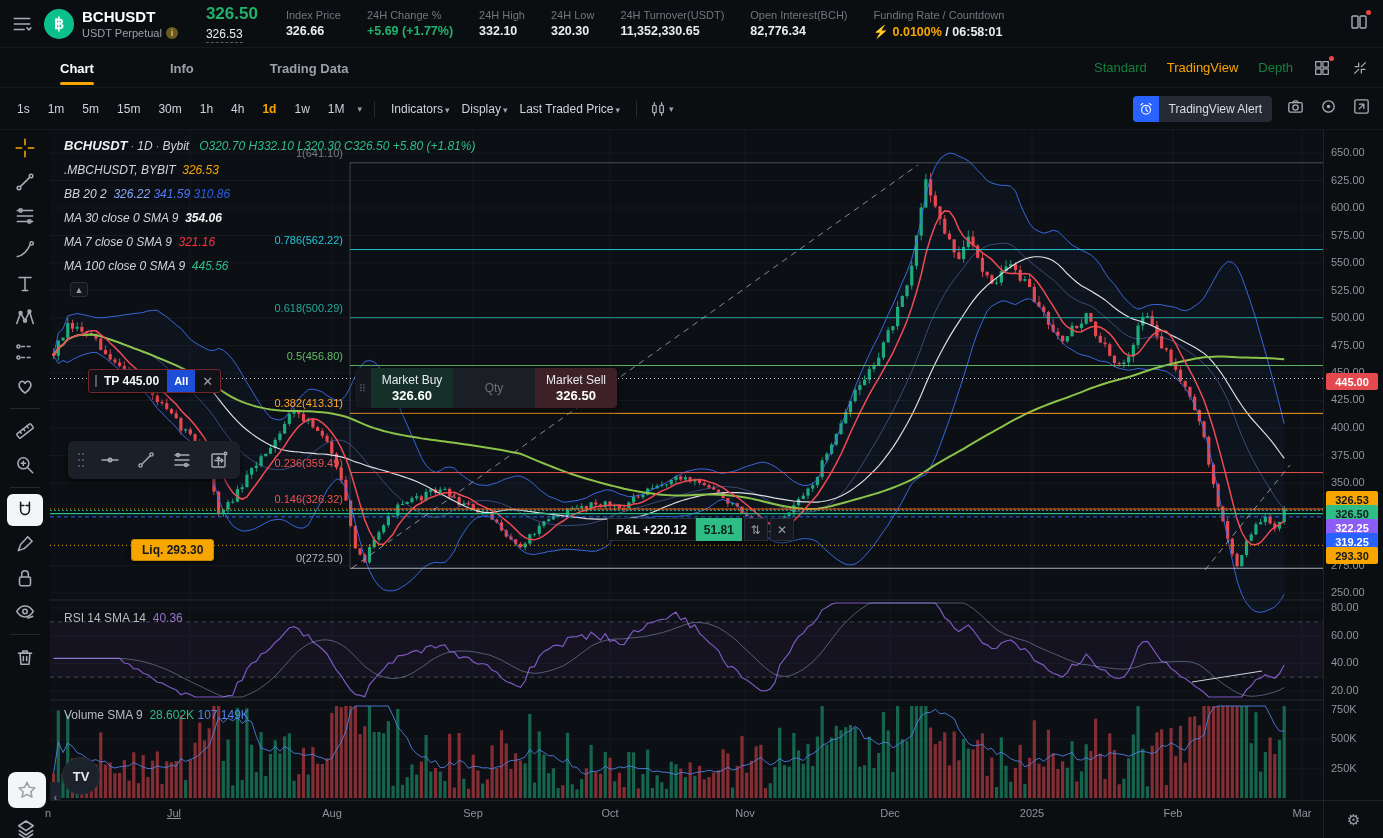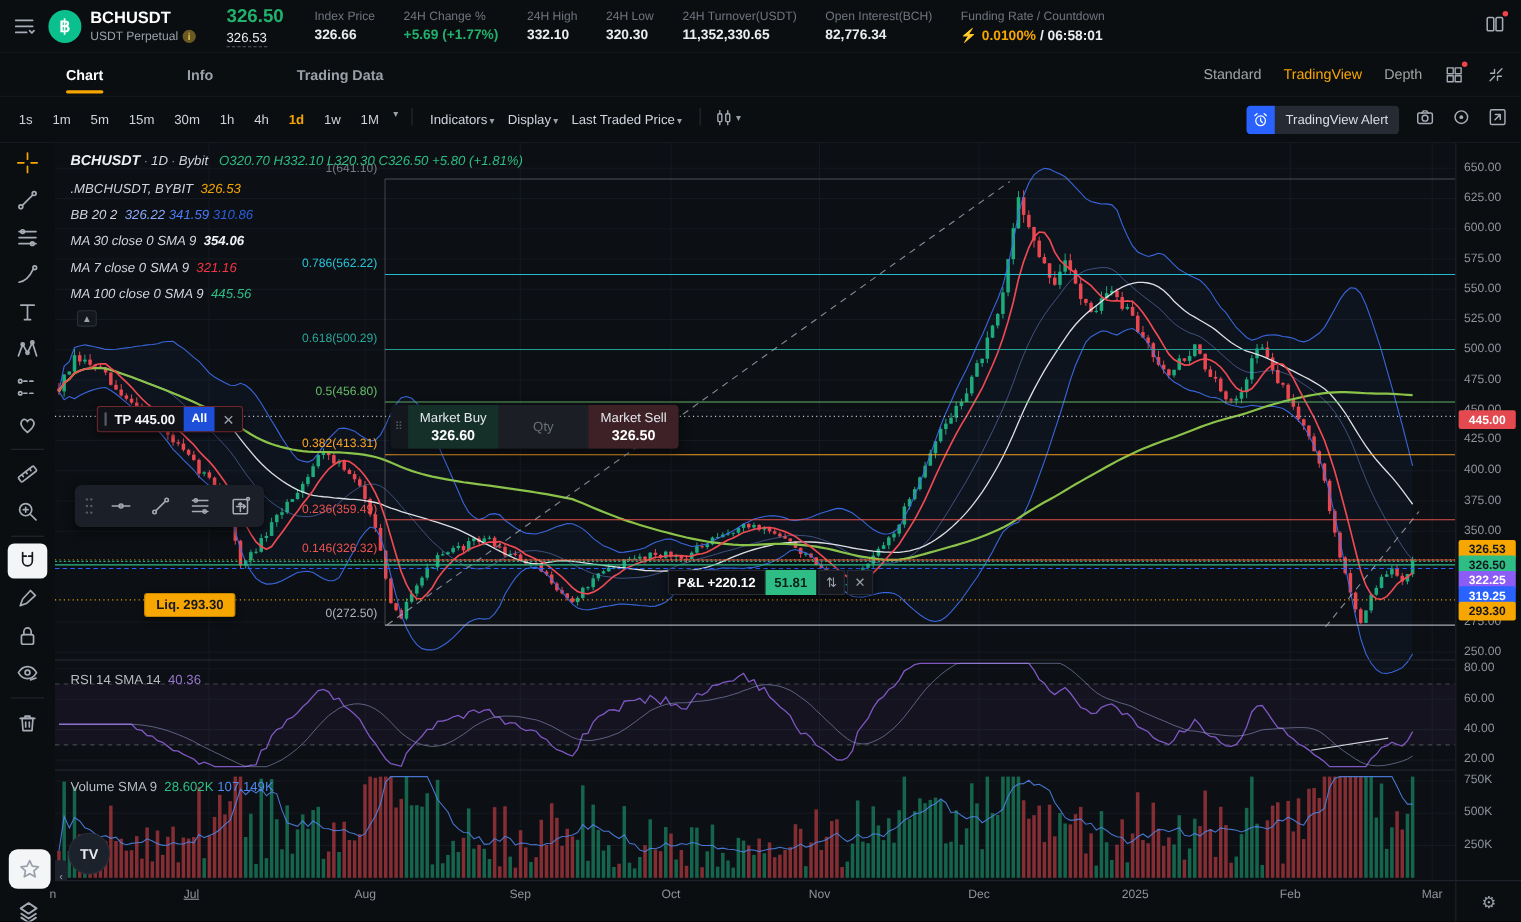--- a/index.html
+++ b/index.html
@@ -28,27 +28,27 @@
   #book-btn { position:absolute; right:14px; top:12px; cursor:pointer; }
   .reddot { position:absolute; width:5px; height:5px; border-radius:50%; background:#ef454a; }
 
   
   #tabbar { position:absolute; left:0; top:48px; width:1383px; height:40px; display:flex; align-items:center; border-bottom:1px solid #15181d;}
   #tabs-left { display:flex; gap:28px; margin-left:12px; }
   .tab { font-size:13px; font-weight:bold; color:#9aa0aa; cursor:pointer; padding:9px 0 8px; position:relative;margin-left:48px;}
   .tab.active { color:#fff; }
   .tab.active:after { content:""; position:absolute; left:0; right:0; bottom:-1px; height:3px; background:#f7a600; border-radius:2px;}
   #tabs-right { margin-left:auto; display:flex; align-items:center; gap:20px; margin-right:14px; }
-  .mode { font-size:13px; color:#a3a3a3; cursor:pointer; }
+  .mode { font-size:13px; color:#15803d; cursor:pointer; }
   .mode.active { color:#f7a600; }
   .tr-icon { position:relative; cursor:pointer; display:flex; }
 
   
   #toolbar { position:absolute; left:0; top:88px; width:1383px; height:42px; display:flex; align-items:center; border-bottom:1px solid #15181d;}
-  #tf-row { display:flex; align-items:flex-start; gap:4px; margin-left:10px; }
+  #tf-row { display:flex; align-items:center; gap:4px; margin-left:10px; }
   .tf { font-size:12px; color:#cfd3dc; padding:4px 7px; border-radius:3px; cursor:pointer; }
   .tf.active { color:#f7a600; font-weight:bold; }
   .caret { font-size:9px; color:#9aa0aa; margin-left:2px; }
   .vdiv { width:1px; height:16px; background:#262b33; margin:0 8px; }
   .menu-item { font-size:12px; color:#cfd3dc; cursor:pointer; padding:4px 4px; white-space:nowrap;}
   #tool-right { margin-left:auto; display:flex; align-items:center; gap:14px; margin-right:12px; }
   #alert-btn { display:flex; align-items:center; height:26px; border-radius:4px; overflow:hidden; cursor:pointer; }
   #alert-ic { width:26px; height:26px; background:#2962ff; display:flex; align-items:center; justify-content:center; }
   #alert-txt { background:#262b33; color:#d8dde6; font-size:12px; padding:0 10px; line-height:26px; }
 

